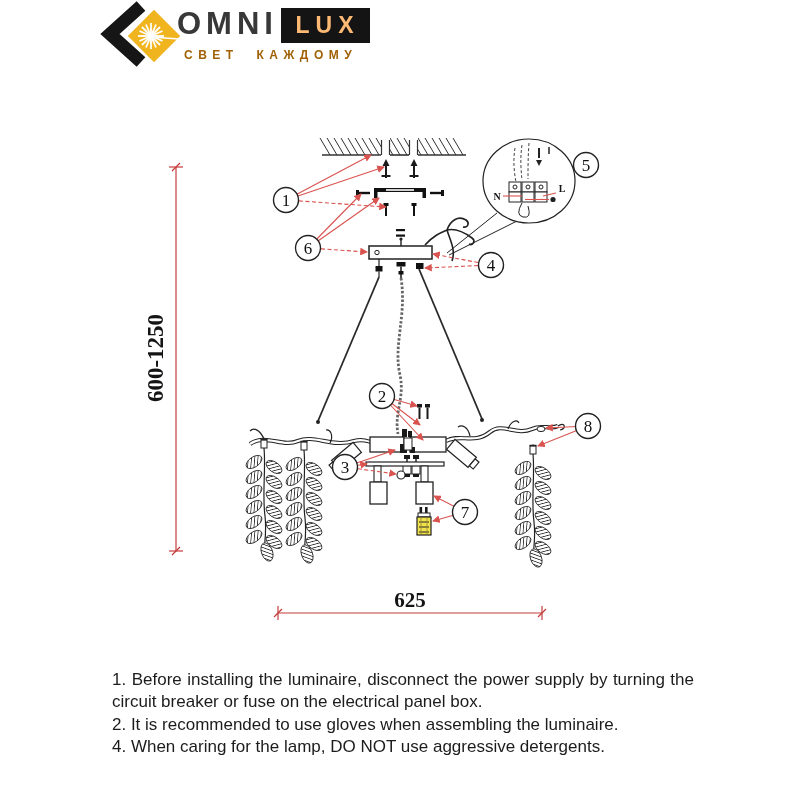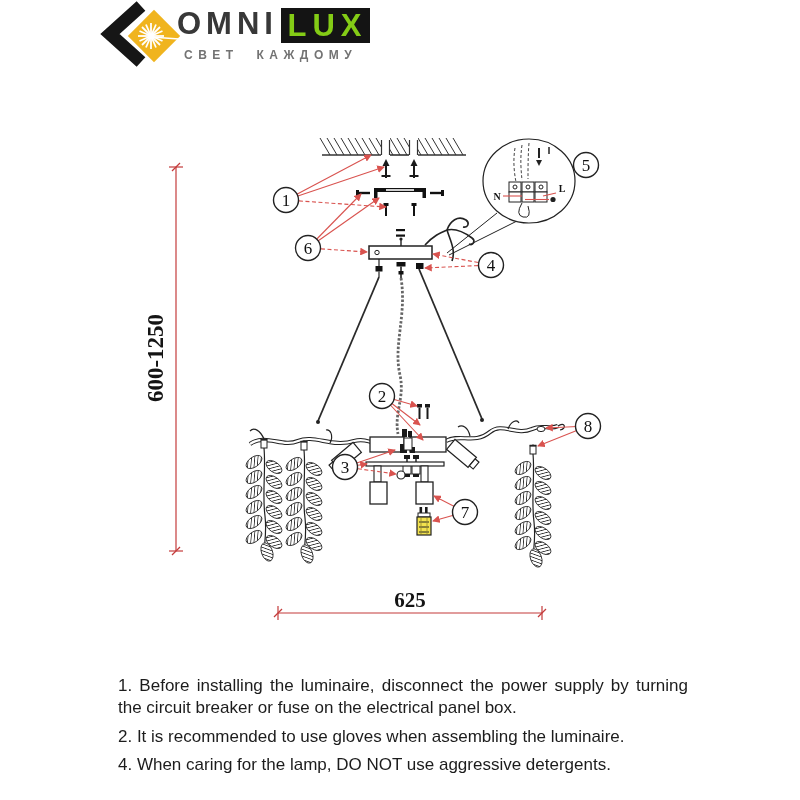--- a/index.html
+++ b/index.html
@@ -5,36 +5,36 @@
   html,body{margin:0;padding:0;background:#fff;}
   .page{position:relative;width:800px;height:800px;background:#ffffff;overflow:hidden;
         font-family:"Liberation Sans",sans-serif;padding-left:8px;}
 
   
   .logo-icon{position:absolute;left:95px;top:0px;width:110px;height:90px;}
   .brand-primary{position:absolute;left:177px;top:6px;font-size:31px;font-weight:700;
         letter-spacing:5px;color:#383838;}
   .lux-box{position:absolute;left:281px;top:8px;width:89px;height:35px;background:#141414;
         display:flex;align-items:center;justify-content:center;}
-  .lux-box span{color:#84cc16;font-size:31px;font-weight:700;letter-spacing:6px;padding-left:4px;}
+  .lux-box span{color:#fdba74;font-size:23px;font-weight:700;letter-spacing:6px;padding-left:4px;}
   .tagline{position:absolute;left:184px;top:48px;width:200px;font-size:12px;font-weight:700;
-        letter-spacing:5.5px;word-spacing:9px;color:#737373;}
+        letter-spacing:5.5px;word-spacing:9px;color:#a16207;}
   .model-number{position:absolute;left:390px;top:14px;font-size:36px;font-weight:700;
         color:#0d0d0d;letter-spacing:0.5px;}
 
   
   .diagram{position:absolute;left:0;top:85px;width:800px;height:595px;}
   .callout-num{font-family:"Liberation Serif",serif;font-size:17px;fill:#111;}
   .dim-label{font-family:"Liberation Serif",serif;font-weight:700;fill:#141414;}
   .wire-label{font-family:"Liberation Serif",serif;font-weight:700;font-size:10px;fill:#111;}
 
   
   .instructions{position:absolute;left:112px;top:669px;width:582px;color:#1c1c1c;
         font-size:17px;line-height:22.4px;}
-  .instructions p{margin:6px;text-align:justify;}
+  .instructions p{margin:0;text-align:justify;}
 </style>
 </head>
 <body>
 
 <div class="page">
 
   <div>
     <svg class="logo-icon" viewBox="0 0 110 90" xmlns="http://www.w3.org/2000/svg">
       <g>
         <polyline points="46,6 15,34 46,62" fill="none" stroke="#161616" stroke-width="13" stroke-linecap="butt" stroke-linejoin="miter"></polyline>

